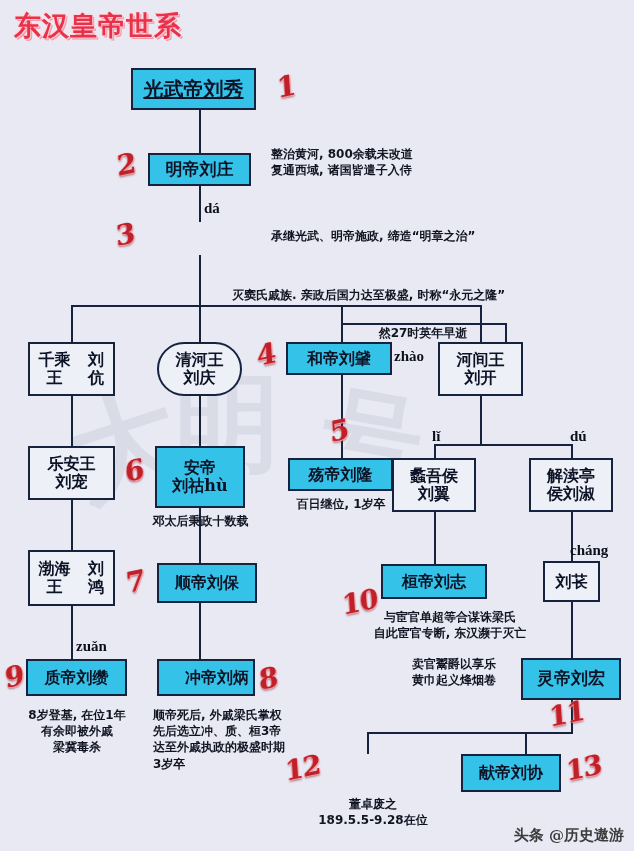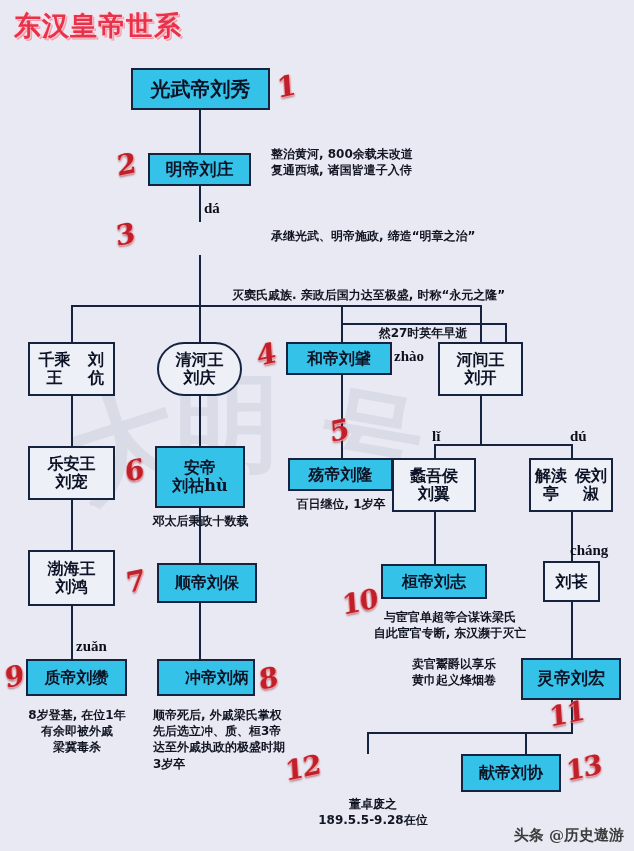--- a/index.html
+++ b/index.html
@@ -150,21 +150,21 @@
 
   <div class="ln lnv" style="left:571px;top:700px;height:32px;"></div>
   <div class="ln lnh" style="left:367px;top:732px;width:206px;"></div>
   <div class="ln lnv" style="left:367px;top:732px;height:22px;"></div>
   <div class="ln lnv" style="left:525px;top:732px;height:22px;"></div>
 
   <div class="ln lnh" style="left:341px;top:323px;width:166px;"></div>
   <div class="ln lnv" style="left:341px;top:323px;height:19px;"></div>
   <div class="ln lnv" style="left:505px;top:323px;height:19px;"></div>
 
-  <div class="box emp" style="left:131px;top:68px;width:139px;height:42px;font-size:20px;">
+  <div class="box emp" style="left:131px;top:68px;width:125px;height:42px;font-size:20px;text-decoration:underline;">
     <span>光武帝刘秀</span>
   </div>
 
   <div class="box emp" style="left:148px;top:153px;width:103px;height:33px;font-size:17px;">
     <span>明帝刘庄</span>
   </div>
 
 
   <div class="box kin" style="left:28px;top:342px;width:87px;height:54px;font-size:16px;flex-direction:row;">
     <span>千乘王</span>
@@ -197,26 +197,26 @@
 
   <div class="box emp" style="left:288px;top:458px;width:105px;height:33px;font-size:16px;">
     <span>殇帝刘隆</span>
   </div>
 
   <div class="box kin" style="left:392px;top:458px;width:84px;height:54px;font-size:16px;flex-direction:column;">
     <span>蠡吾侯</span>
     <span>刘翼</span>
   </div>
 
-  <div class="box kin" style="left:529px;top:458px;width:84px;height:54px;font-size:16px;flex-direction:row;">
+  <div class="box kin" style="left:529px;top:458px;width:84px;height:54px;font-size:16px;flex-direction:column;">
     <span>解渎亭</span>
     <span>侯刘淑</span>
   </div>
 
-  <div class="box kin" style="left:28px;top:550px;width:87px;height:56px;font-size:16px;flex-direction:column;">
+  <div class="box kin" style="left:28px;top:550px;width:87px;height:56px;font-size:16px;flex-direction:row;">
     <span>渤海王</span>
     <span>刘鸿</span>
   </div>
 
   <div class="box emp" style="left:149px;top:563px;width:100px;height:40px;font-size:16px;margin-left:8px;">
     <span>顺帝刘保</span>
   </div>
 
   <div class="box emp" style="left:381px;top:564px;width:106px;height:35px;font-size:16px;">
     <span>桓帝刘志</span>

